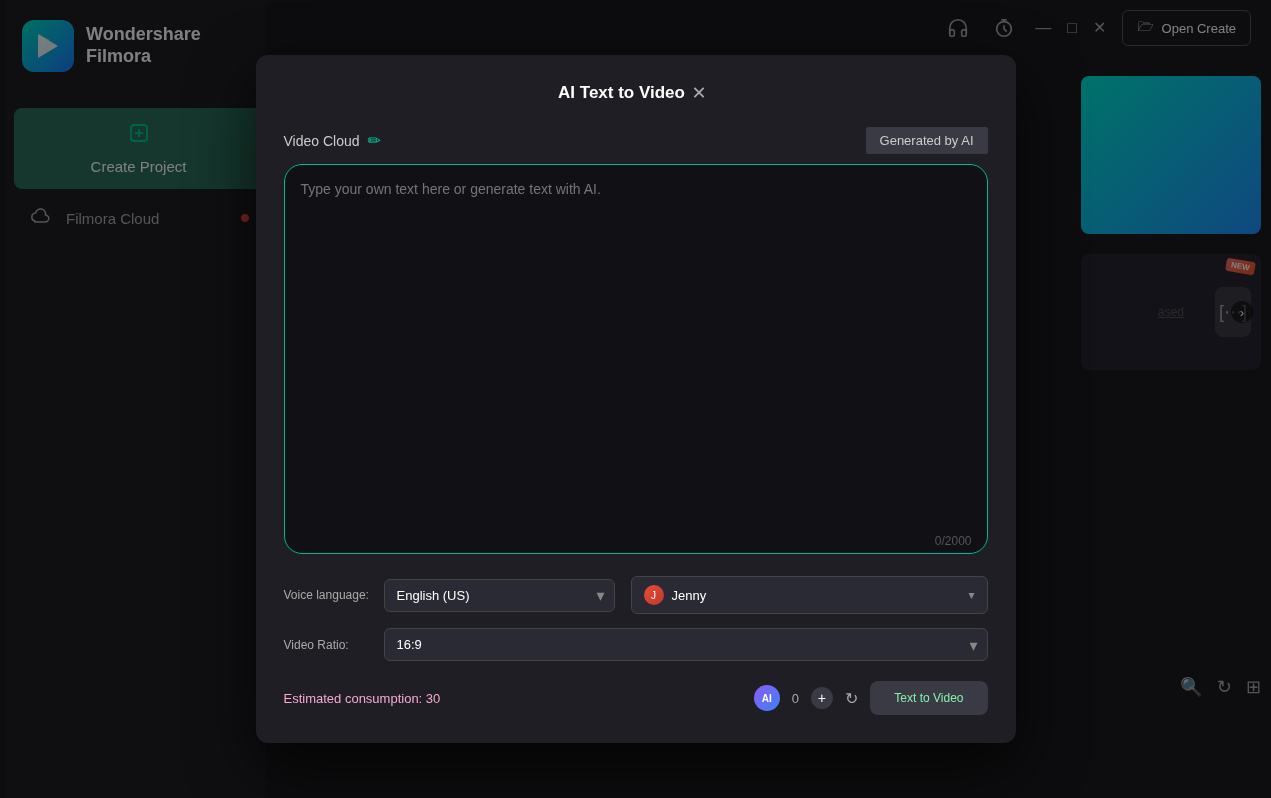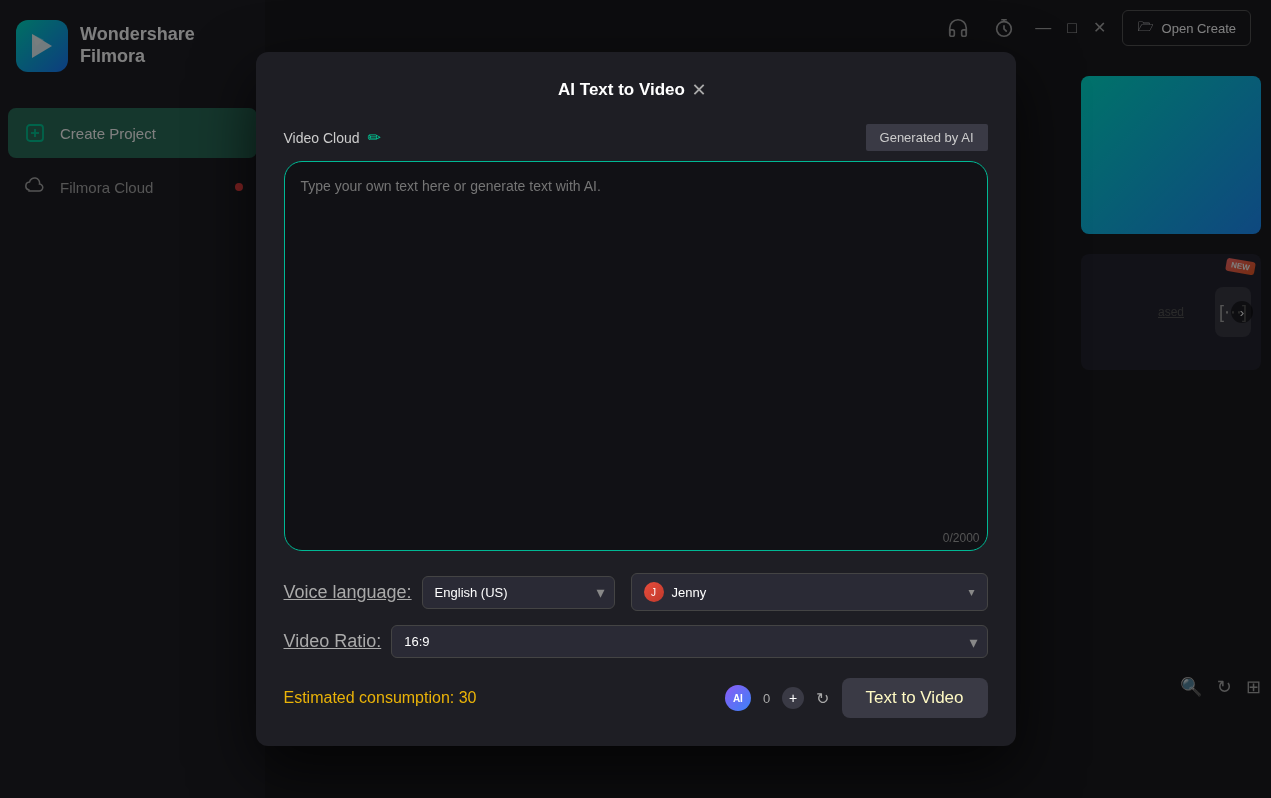--- a/index.html
+++ b/index.html
@@ -8,21 +8,21 @@
       height: 798px;
       background: #1a1a1f;
       font-family: -apple-system, BlinkMacSystemFont, 'Segoe UI', sans-serif;
       overflow: hidden;
       position: relative;
     }
 
     
     .sidebar {
       position: absolute;
-      left: 0; top: 0;
+      left: 6px; top: 0;
       width: 265px; height: 100%;
       background: #1e1e24;
       display: flex;
       flex-direction: column;
     }
 
     .logo-area {
       display: flex;
       align-items: center;
       padding: 20px 16px;
@@ -66,20 +66,21 @@
       cursor: pointer;
       position: relative;
       color: #aaa;
       font-size: 15px;
       font-weight: 500;
     }
 
     .nav-item.active {
       background: #2a6e5a;
       color: white;
+      flex-direction: column;
     }
 
     .nav-item .dot {
       width: 8px; height: 8px;
       border-radius: 50%;
       background: #ff4545;
       position: absolute;
       right: 14px;
       top: 50%;
       transform: translateY(-50%);
@@ -217,21 +218,21 @@
       font-size: 14px;
       padding: 16px;
       resize: none;
       outline: none;
       font-family: inherit;
     }
 
     .char-count {
       position: absolute;
       bottom: 10px;
-      right: 8px;
+      right: 16px;
       color: #555;
       font-size: 12px;
     }
 
     
     .controls-row {
       display: flex;
       gap: 16px;
       margin-top: 18px;
       align-items: center;
@@ -239,24 +240,23 @@
 
     .control-group {
       display: flex;
       align-items: center;
       gap: 10px;
       flex: 1;
     }
 
     .control-label {
       color: #aaa;
-      font-size: 18px;
+      font-size: 12px;
       white-space: nowrap;
       min-width: 90px;
-      text-decoration: underline;
     }
 
     .voice-select-wrap {
       flex: 1;
       background: #2a2a35;
       border: 1px solid #444;
       border-radius: 6px;
       color: white;
       padding: 8px 12px;
       font-size: 13px;
@@ -292,22 +292,22 @@
     
     .dialog-footer {
       margin-top: 20px;
       display: flex;
       align-items: center;
       justify-content: flex-end;
       gap: 12px;
     }
 
     .consumption-text {
-      color: #eab308;
-      font-size: 16px;
+      color: #f9a8d4;
+      font-size: 13px;
       margin-right: auto;
     }
 
     .ai-badge {
       width: 26px; height: 26px;
       border-radius: 50%;
       background: linear-gradient(135deg, #8b5cf6, #3b82f6);
       display: flex; align-items: center; justify-content: center;
       font-size: 10px;
       color: white;
@@ -338,23 +338,23 @@
       border: none;
       color: #aaa;
       cursor: pointer;
       font-size: 16px;
     }
 
     .text-to-video-btn {
       background: #3a3a45;
       border: none;
       border-radius: 8px;
-      color: #fef9c3;
+      color: #86efac;
       padding: 10px 24px;
-      font-size: 17px;
+      font-size: 12px;
       cursor: not-allowed;
       font-weight: 500;
     }
 
     
     .window-controls {
       display: flex;
       gap: 16px;
       align-items: center;
     }

